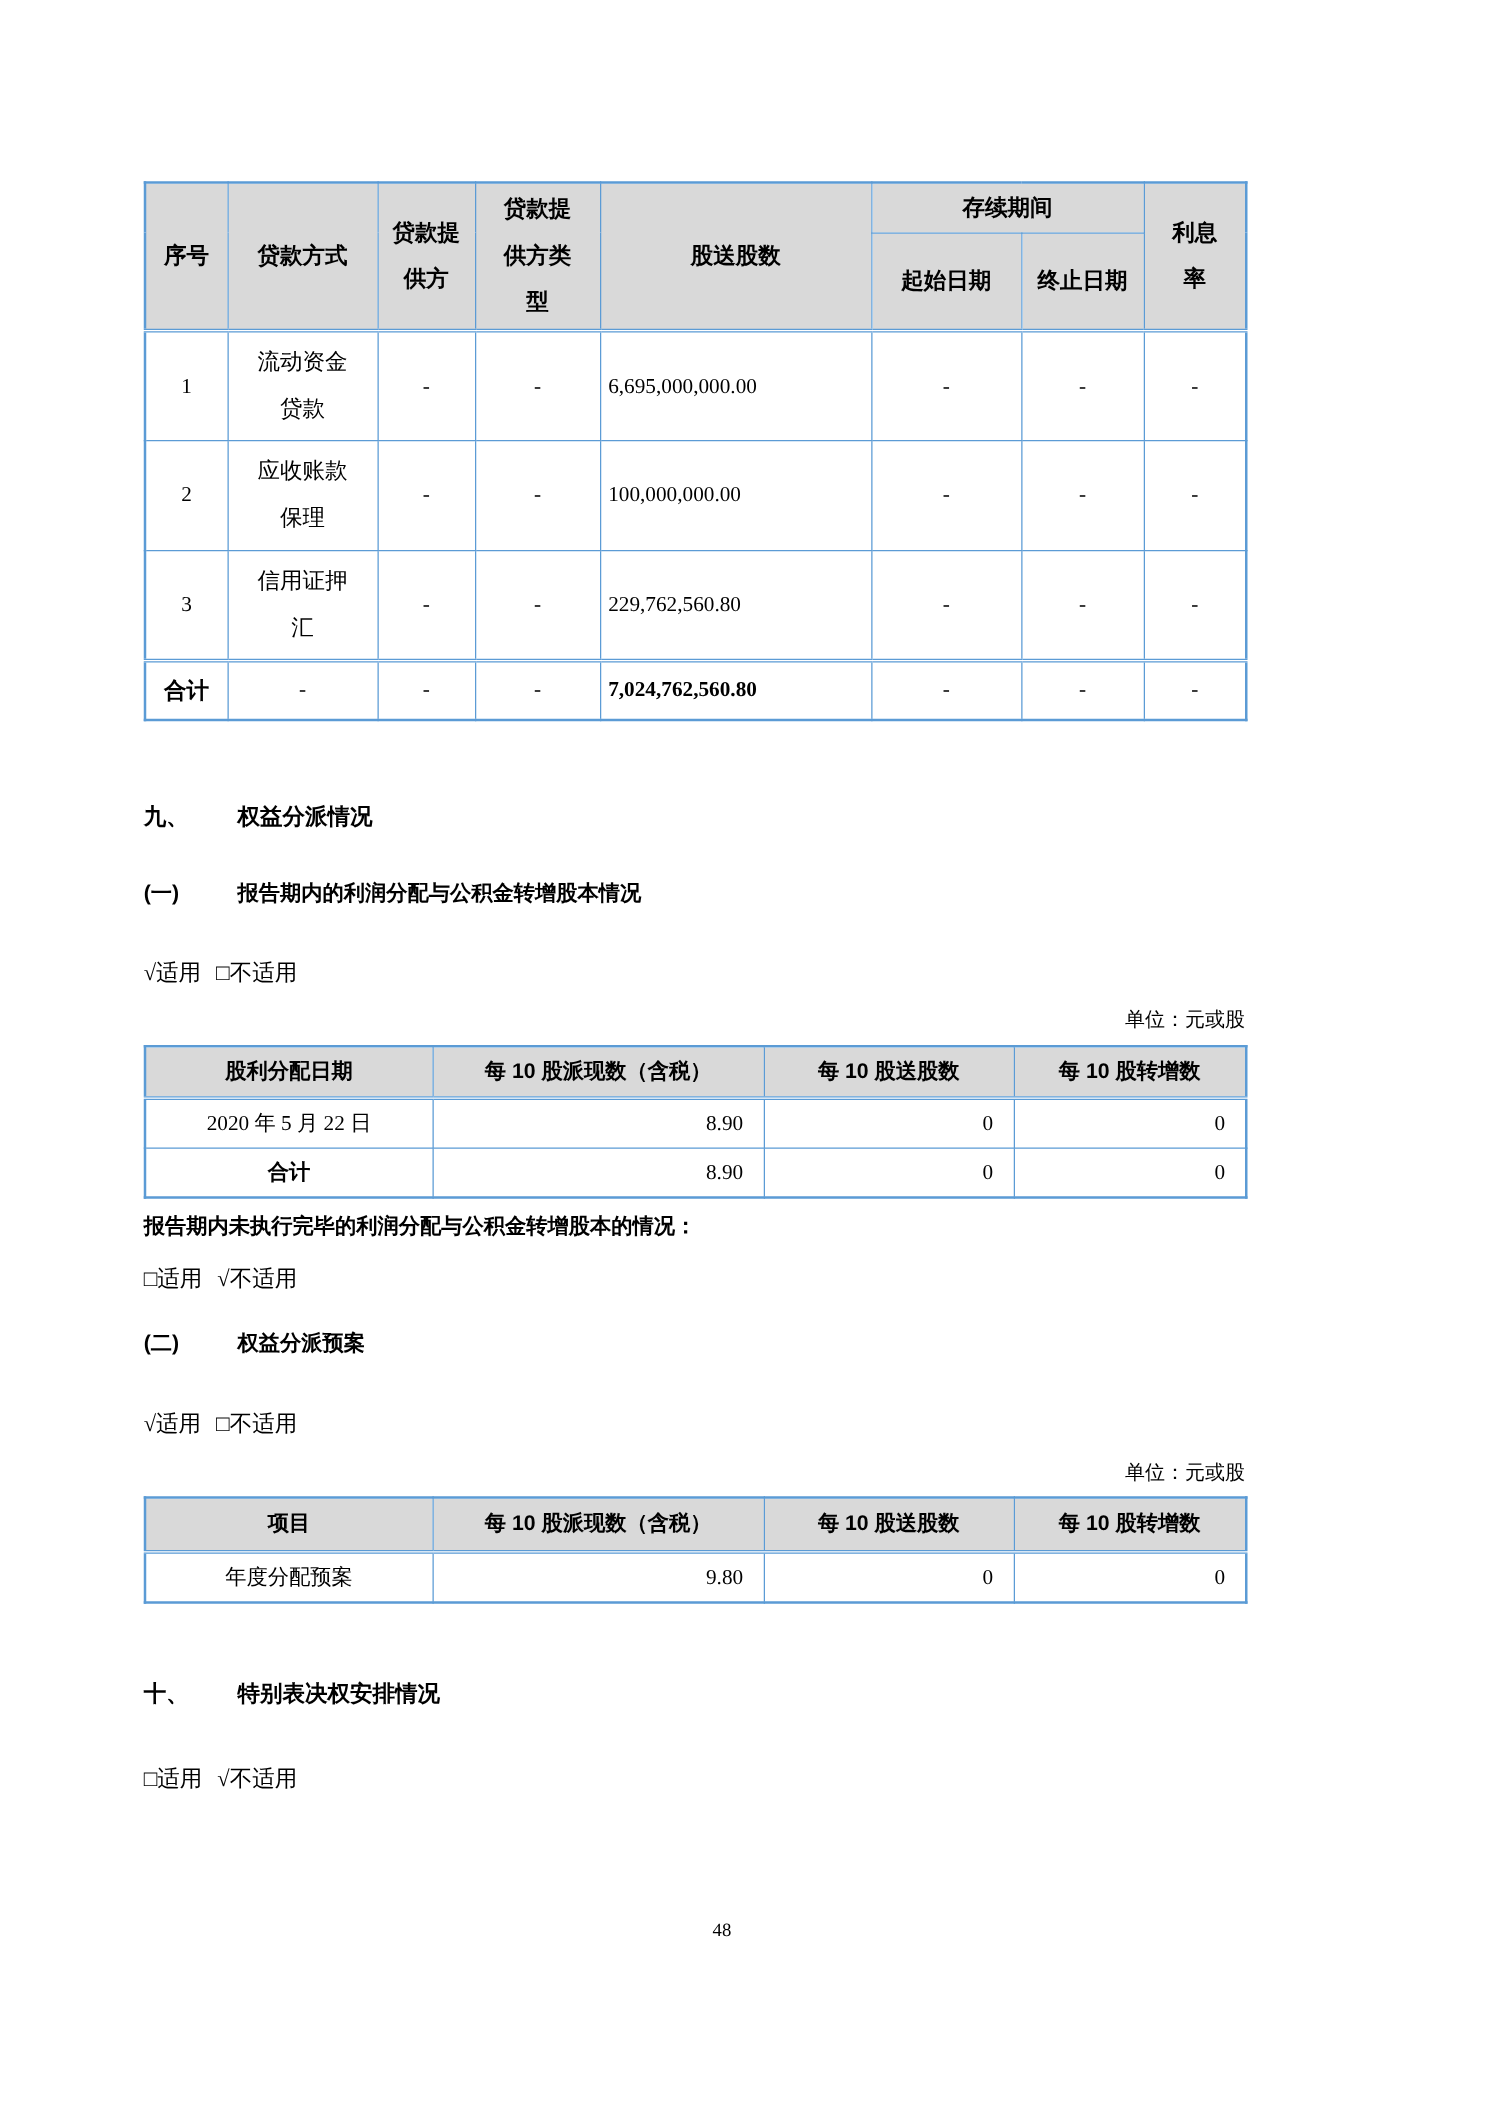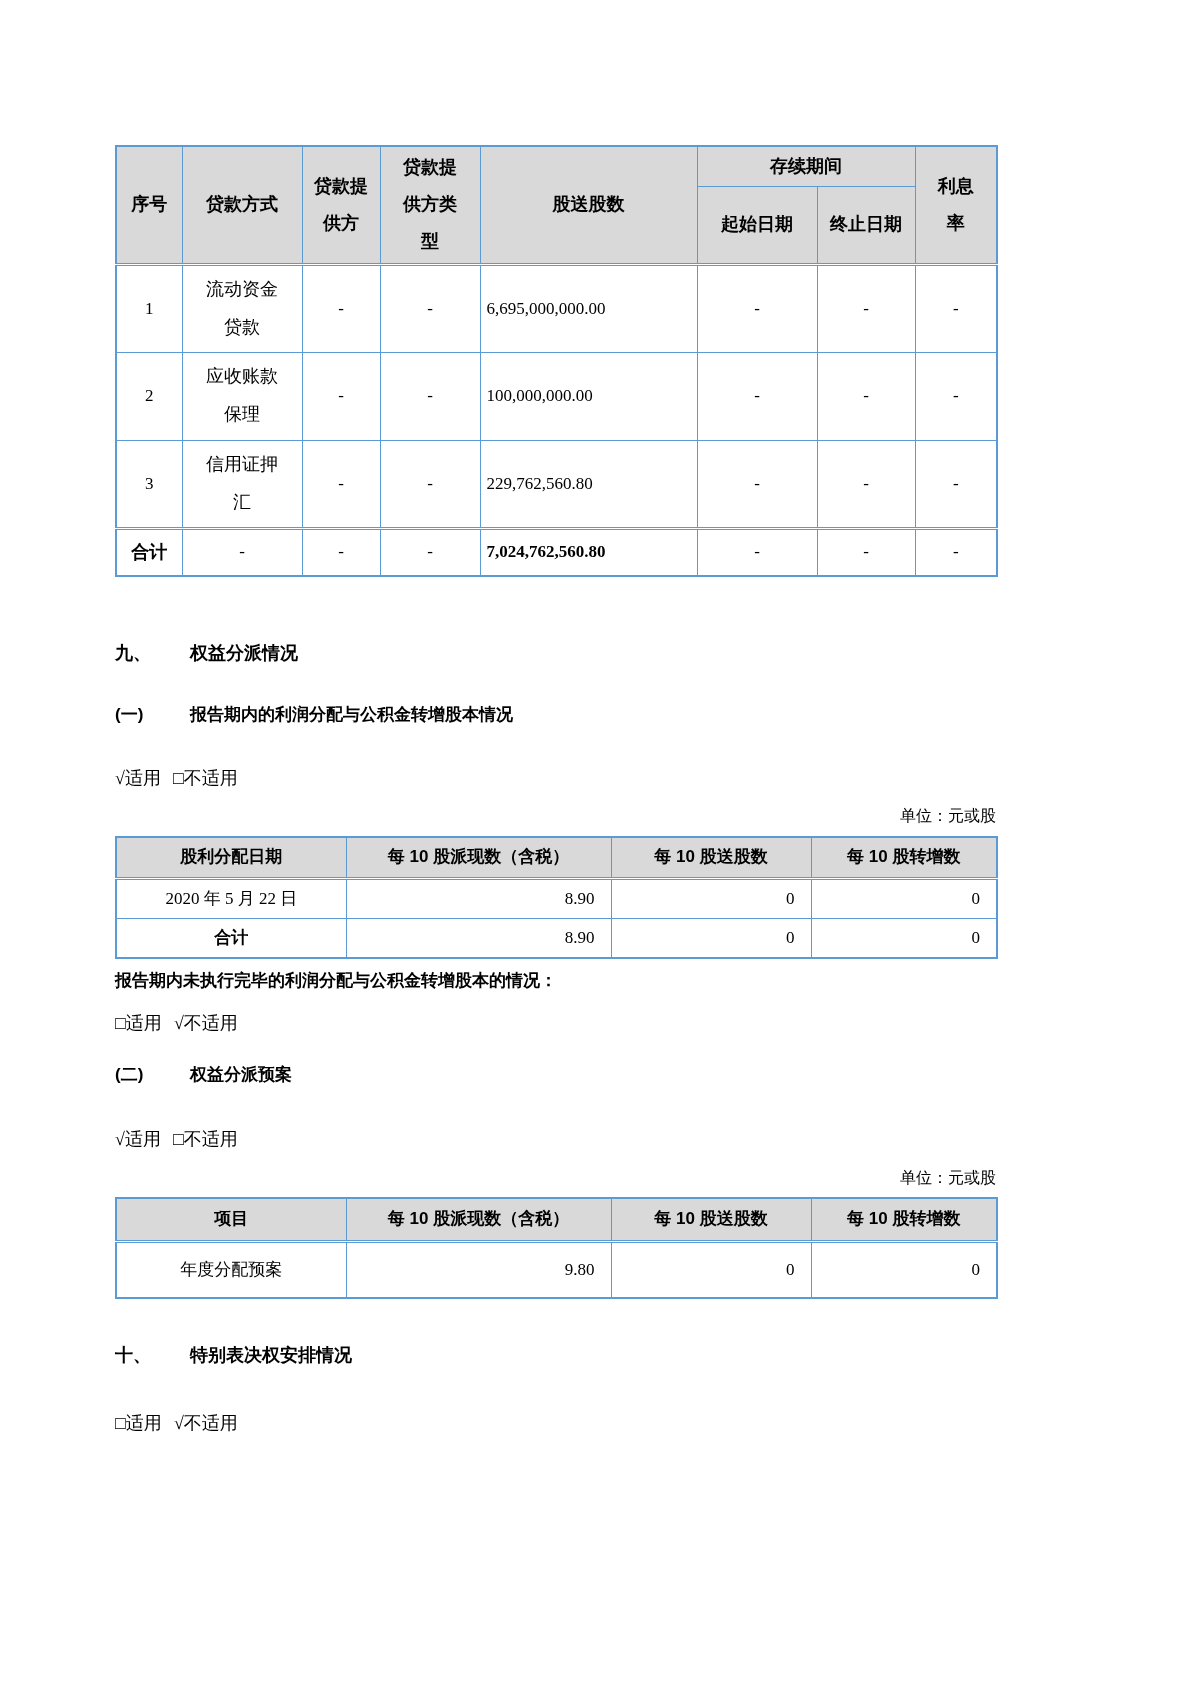--- a/index.html
+++ b/index.html
@@ -37,21 +37,21 @@
   .loan tr.total td { border-top:3px double #5B9BD5; }
   .loan tr.total td.lab { font-weight:bold; font-family:"Liberation Sans", sans-serif; font-size:18px; }
   .loan tr.total td.num { font-weight:bold; }
 
   
   .div-tbl { width:881px; }
   .div-tbl tr.hd th { border-bottom:3px double #5B9BD5; font-size:17px; }
   .div-tbl tr.r { height:40px; }
   .t2 tr.hd { height:41px; }
   .t3 tr.hd { height:43px; }
-  .t3 tr.r { height:57px; }
+  .t3 tr.r { height:41px; }
   .div-tbl td.num { text-align:right; padding-right:16px; }
   .div-tbl td.lab { font-size:17px; }
   .div-tbl td.lab.bold { font-weight:bold; font-family:"Liberation Sans", sans-serif; }
 
   
   .h-main { font-weight:bold; font-size:18px; }
   .h-sub  { font-weight:bold; font-size:17px; }
   .h-num  { display:inline-block; min-width:75px; }
   .app-line { font-family:"Liberation Serif", serif; font-size:18px; }
   .app-line .gap { display:inline-block; width:12px; }
@@ -230,14 +230,15 @@
   </div>
 
   <div class="abs h-main" style="left:115px; top:1343px;">
     <span class="h-num">十、</span><span>特别表决权安排情况</span>
   </div>
 
   <div class="abs app-line" style="left:115px; top:1411px;">
     <span>□适用</span><span class="gap"></span><span>√不适用</span>
   </div>
 
+  <div class="abs footer" style="top:1537px;">48</div>
 
 </div>
 
 </body></html>

